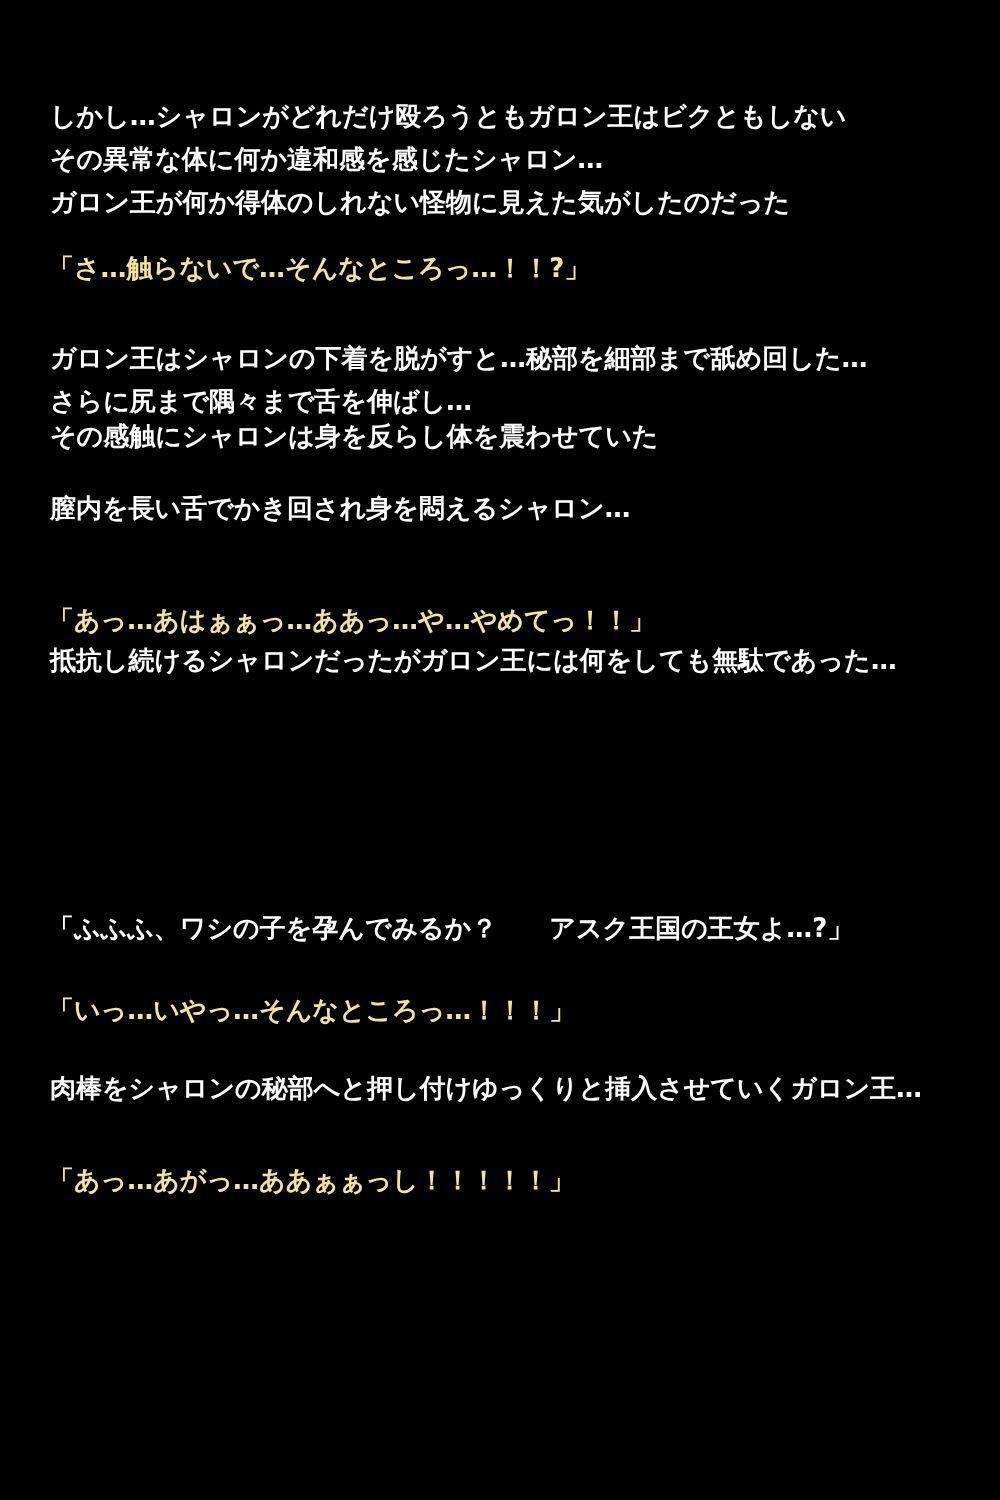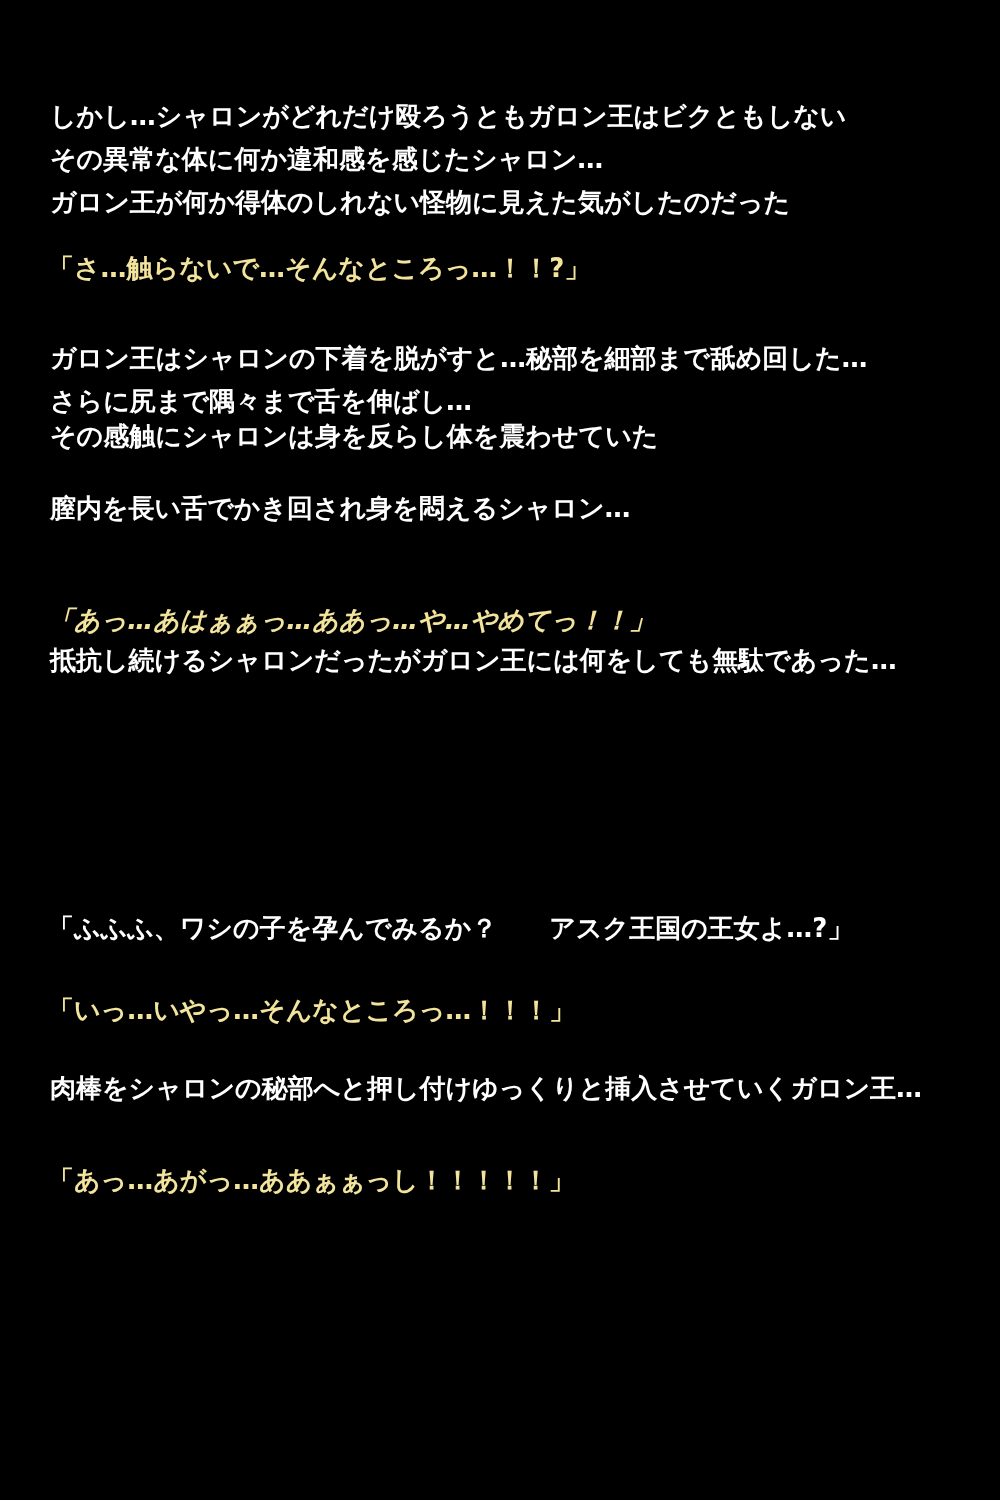--- a/index.html
+++ b/index.html
@@ -34,21 +34,21 @@
   .dialogue-white { color: var(--narration-color, #ffffff); left: 48px; }
 
   .l01 { top: 98px; }
   .l02 { top: 141px; text-align: center; }
   .l03 { top: 184px; }
   .l04 { top: 250px; }
   .l05 { top: 340px; }
   .l06 { top: 383px; }
   .l07 { top: 418px; }
   .l08 { top: 490px; }
-  .l09 { top: 602px; font-style: italic; }
+  .l09 { top: 602px; }
   .l10 { top: 642px; }
   .l11 { top: 910px; }
   .l12 { top: 992px; }
   .l13 { top: 1070px; }
   .l14 { top: 1110px; }
   .l15 { top: 1150px; }
   .l16 { top: 1162px; }
 </style>
 </head>
 <body style="background: rgb(0, 0, 0);">

